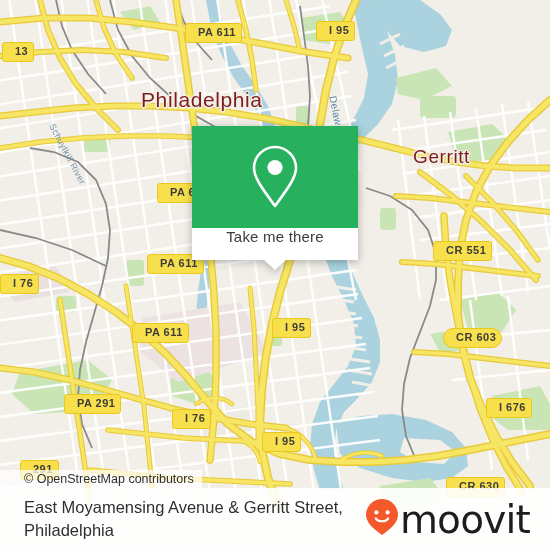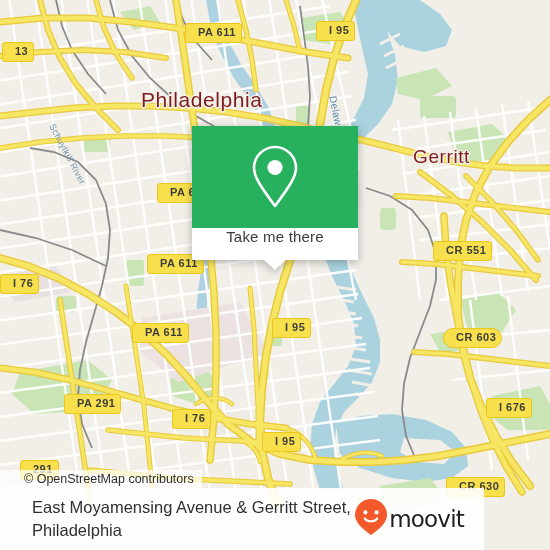--- a/index.html
+++ b/index.html
@@ -145,46 +145,46 @@
     background: rgba(255,255,255,0.72);
     padding-right: 8px;
     box-sizing: border-box;
   }
 
   
   #footer-bar {
     position: absolute;
     left: 0;
     top: 488px;
-    width: 484px;
+    width: 550px;
     height: 62px;
     background: rgba(255,255,255,0.9);
     display: flex;
     align-items: center;
     box-sizing: border-box;
-    padding: 0 14px 0 32px;
+    padding: 0 14px 0 24px;
   }
   #footer-place-name {
     flex: 1;
     font-family: "Liberation Sans", sans-serif;
     font-size: 16.5px;
     color: #2f2f34;
     line-height: 1.38;
     max-width: 350px;
   }
   #moovit-logo {
     display: flex;
     align-items: center;
     gap: 1px;
     margin-right: 6px;
   }
   #moovit-pin-icon { display: block; }
   #moovit-wordmark {
     font-family: "DejaVu Sans", sans-serif;
-    font-size: 23px;
+    font-size: 39px;
     color: #1c1c21;
     letter-spacing: -0.8px;
     line-height: 1;
   }
 </style>
 </head>
 <body>
 
 <div id="app">
 

